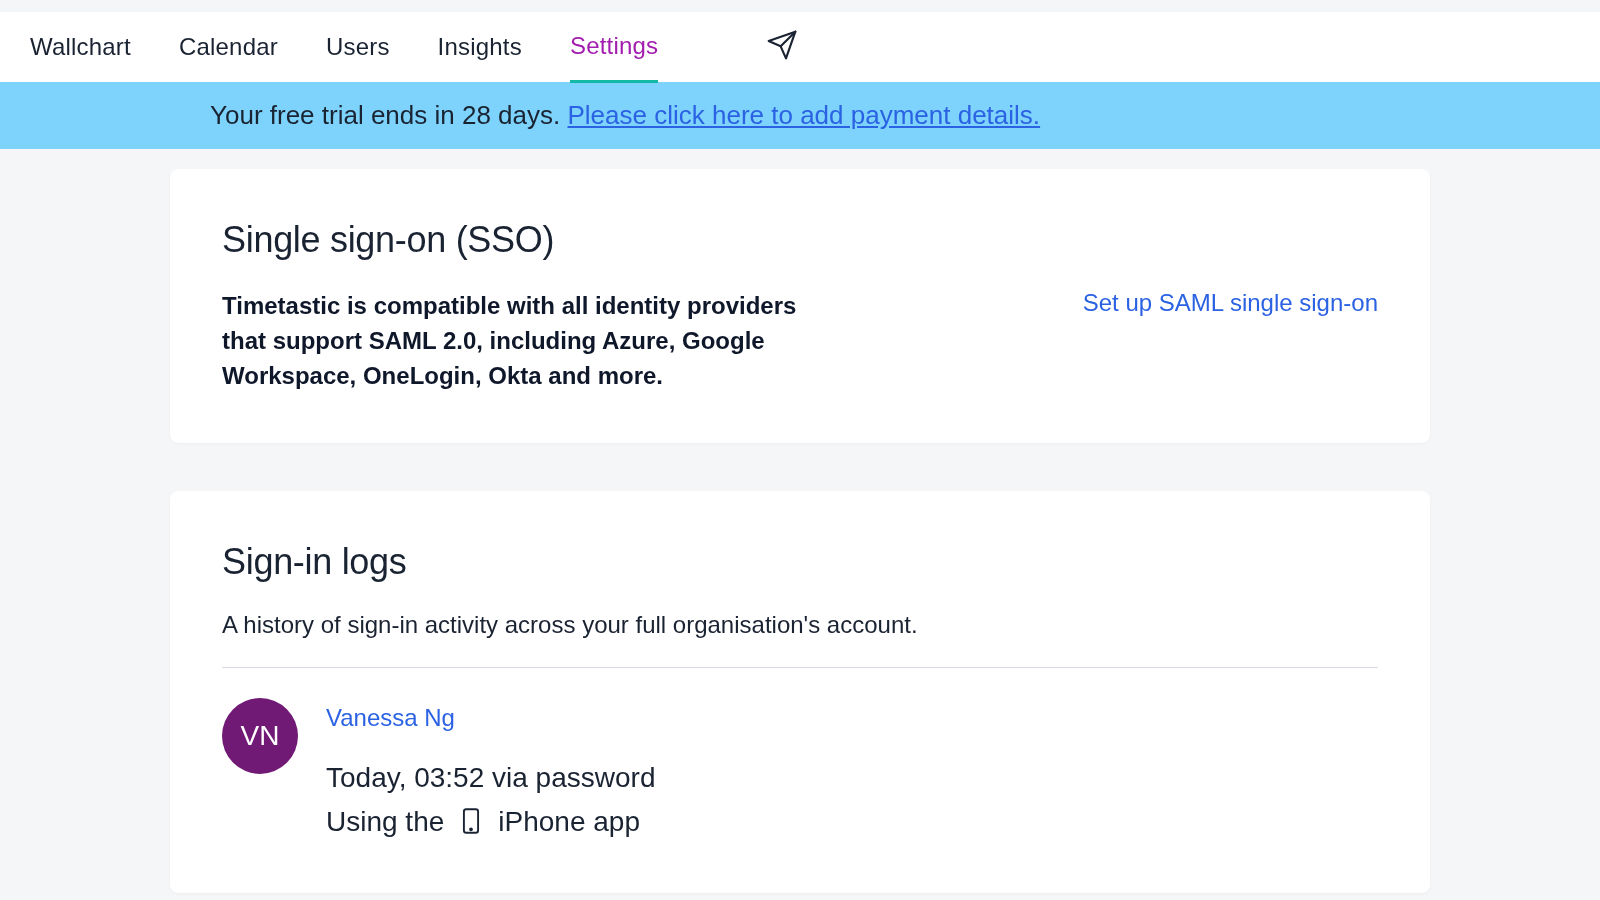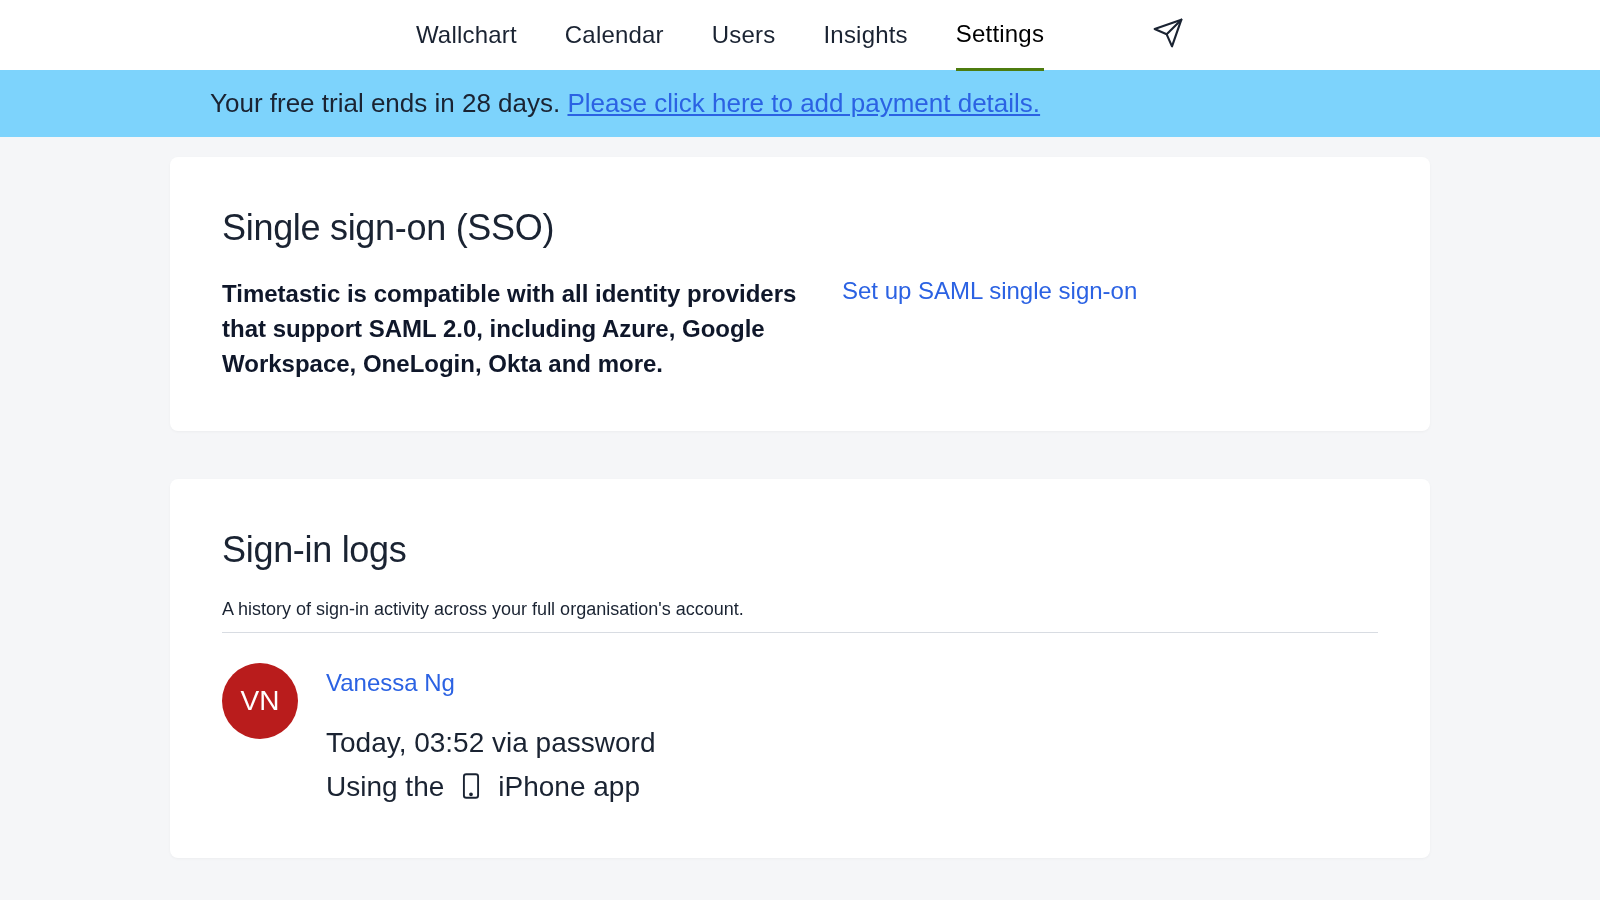--- a/index.html
+++ b/index.html
@@ -8,42 +8,43 @@
       background: #f5f6f8;
       width: 1600px;
       height: 900px;
       overflow: hidden;
     }
     .topbar {
       background: #ffffff;
       height: 70px;
       display: flex;
       align-items: center;
-      justify-content: center;
+      justify-content: flex-start;
       padding: 0 30px;
+      margin-top: 12px;
     }
     .nav {
       display: flex;
       align-items: center;
       gap: 48px;
       height: 100%;
     }
     .nav-item {
       font-size: 24px;
       color: #1a2332;
       cursor: pointer;
       height: 100%;
       display: flex;
       align-items: center;
       font-weight: 400;
       letter-spacing: 0.2px;
     }
     .nav-item.active {
-      color: #000000;
-      border-bottom: 3px solid #4d7c0f;
+      color: #a21caf;
+      border-bottom: 3px solid #14b8a6;
       margin-bottom: -1px;
     }
     .send-icon {
       margin-left: 60px;
       cursor: pointer;
     }
     .banner {
       background: #7dd3fc;
       padding: 18px 0;
       text-align: left;
@@ -70,20 +71,21 @@
       border-radius: 8px;
       padding: 50px 52px 50px 52px;
       margin-top: 10px;
       box-shadow: 0 1px 3px rgba(0,0,0,0.04);
     }
     .card + .card {
       margin-top: 48px;
     }
     .card-header-row {
       display: flex;
+      justify-content: space-between;
       align-items: flex-start;
     }
     .card-left {
       flex: 0 0 620px;
     }
     .card-title {
       font-size: 36px;
       font-weight: 500;
       color: #1a2332;
       margin-bottom: 28px;
@@ -96,40 +98,40 @@
       font-weight: 700;
     }
     .card-link {
       color: #2b62e3;
       font-size: 24px;
       cursor: pointer;
       margin-top: 70px;
       font-weight: 400;
     }
     .signin-desc {
-      font-size: 18px;
-      color: #1a2332;
-      margin-bottom: 12px;
+      font-size: 24px;
+      color: #1a2332;
+      margin-bottom: 28px;
       font-weight: 400;
     }
     .divider {
       border: none;
       border-top: 1px solid #d8dce2;
       margin-bottom: 30px;
     }
     .log-row {
       display: flex;
       align-items: flex-start;
       gap: 28px;
     }
     .avatar {
       width: 76px;
       height: 76px;
       border-radius: 50%;
-      background: #b91c1c;
+      background: #701a75;
       color: #ffffff;
       display: flex;
       align-items: center;
       justify-content: center;
       font-size: 28px;
       font-weight: 400;
       flex-shrink: 0;
     }
     .log-details {
       padding-top: 6px;

